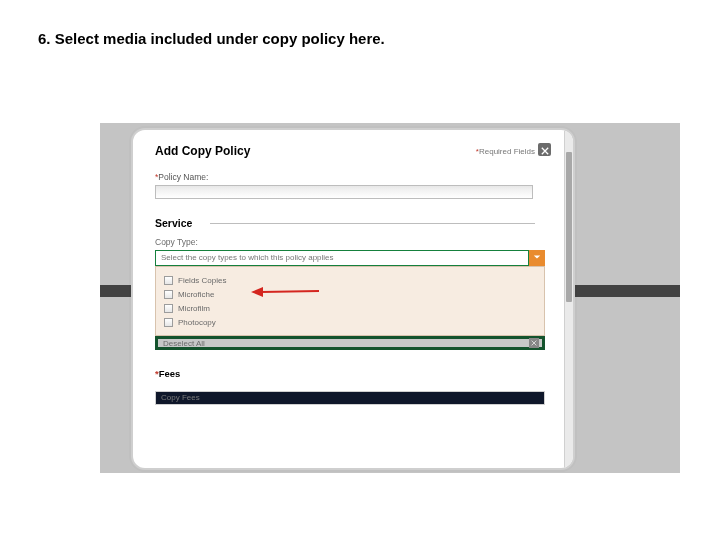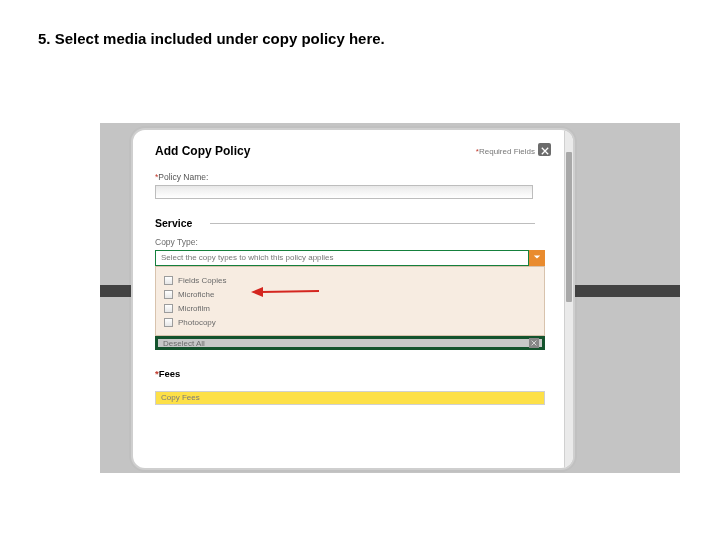--- a/index.html
+++ b/index.html
@@ -219,31 +219,31 @@
     margin-top: 18px;
     font-size: 9.5px;
     font-weight: bold;
     color: #000;
   }
   .peek-row {
     margin-top: 12px;
     width: 390px;
     height: 14px;
     border: 1px solid #d0d0d0;
-    background: #fde047;
+    background: #0f172a;
     font-size: 8px;
     color: #7a7a7a;
     padding: 1px 0 0 5px;
     box-sizing: border-box;
   }
 </style>
 </head>
 <body>
 
-<div class="step-caption">5.  Select media included under copy policy here.</div>
+<div class="step-caption">6.  Select media included under copy policy here.</div>
 
 <div class="bg-stripe" style="top:123px;height:350px;"></div>
 <div class="bg-bar-dark" style="top:285px;"></div>
 
 <div class="modal-wrap">
 
   <div class="close-btn">
     <span>
       <svg viewBox="0 0 10 10">
           <path d="M1 1 L9 9 M9 1 L1 9" stroke="#fff" stroke-width="1.6" fill="none"></path>

